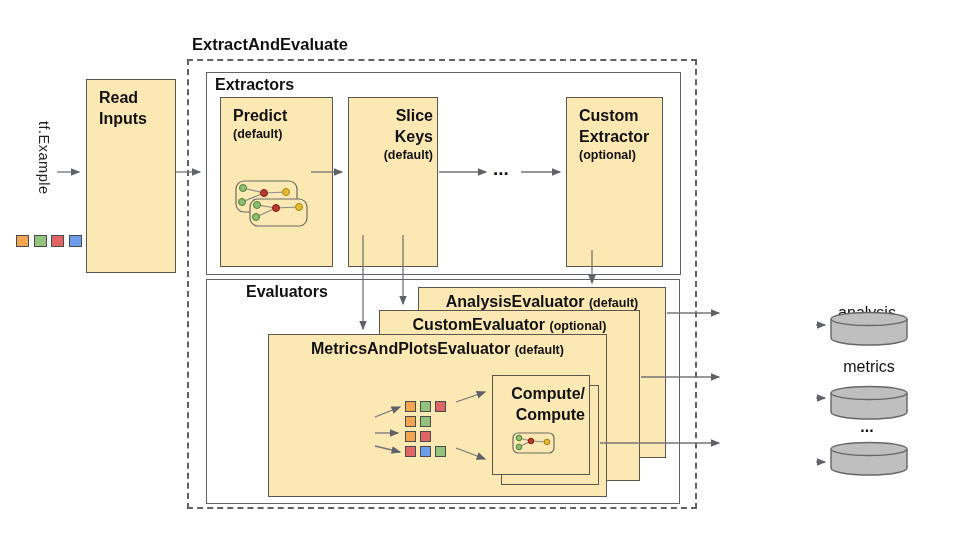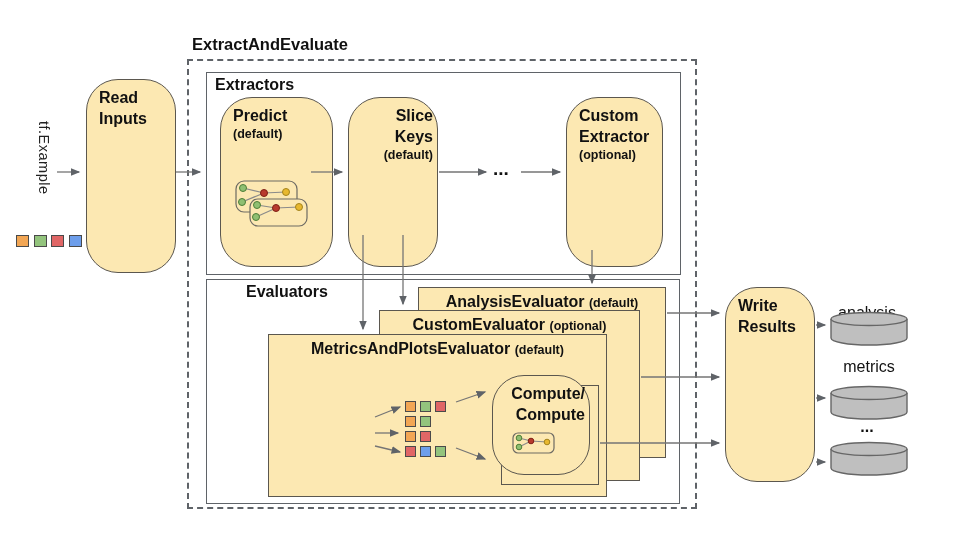--- a/index.html
+++ b/index.html
@@ -5,21 +5,21 @@
   html,body { margin:0; padding:0; background:#ffffff; }
   body { font-family:"Liberation Sans", sans-serif; color:#111; }
   .canvas { position:relative; width:960px; height:540px; background:#ffffff; overflow:hidden; }
 
   .abs { position:absolute; }
 
   
   .tanbox { position:absolute; background:#FCE8B2; border:1.5px solid #5b574f; box-sizing:border-box; }
   .tanbox .bname { font-weight:bold; font-size:16px; line-height:21px; }
   .tanbox .bqual { font-weight:bold; font-size:12.5px; line-height:17px; }
-  .padlab { padding:7px 4px 0 12px;border-radius:32px; }
+  .padlab { padding:7px 4px 0 12px; }
 
   
   .container-box { position:absolute; background:#ffffff; border:1.5px solid #5f6368; box-sizing:border-box; }
   .container-label { position:absolute; font-weight:bold; font-size:16px; }
 
   .dashed-box { position:absolute; border:2px dashed #5f6368; box-sizing:border-box; background:transparent; }
 
   .diagram-title { position:absolute; font-weight:bold; font-size:16.5px; }
 
   .v-label { position:absolute; writing-mode:vertical-rl; font-size:14.5px; color:#222; letter-spacing:0.5px; }
@@ -135,24 +135,20 @@
     <rect x="1" y="1" width="41" height="20" rx="5" fill="#FCE8B2" stroke="#6d6a63" stroke-width="1.2"></rect>
     <line x1="7" y1="6" x2="19" y2="9" stroke="#8a8a8a" stroke-width="1.1"></line>
     <line x1="7" y1="15" x2="19" y2="9" stroke="#8a8a8a" stroke-width="1.1"></line>
     <line x1="19" y1="9" x2="35" y2="10" stroke="#8a8a8a" stroke-width="1.1"></line>
     <circle cx="7" cy="6" r="2.8" fill="#8FBF72" stroke="#4e7e37"></circle>
     <circle cx="7" cy="15" r="2.8" fill="#8FBF72" stroke="#4e7e37"></circle>
     <circle cx="19" cy="9" r="2.8" fill="#b83a2e" stroke="#802015"></circle>
     <circle cx="35" cy="10" r="2.8" fill="#e8b82f" stroke="#a3831c"></circle>
   </svg>
 
-  <div class="tanbox padlab" style="left:725px; top:287px; width:90px; height:195px;">
-    <div class="bname">Write</div>
-    <div class="bname">Results</div>
-  </div>
 
   <div class="out-label" style="left:828px; top:304px;">analysis</div>
   <svg class="abs" style="left:830px; top:311px;" width="78" height="36" viewBox="0 0 78 36">
     <path d="M1 8 v19 a38 7 0 0 0 76 0 v-19" fill="#BFBFBF" stroke="#666" stroke-width="1.4"></path>
     <ellipse cx="39" cy="8" rx="38" ry="6.5" fill="#BFBFBF" stroke="#666" stroke-width="1.4"></ellipse>
   </svg>
 
   <div class="out-label" style="left:830px; top:358px;">metrics</div>
   <svg class="abs" style="left:830px; top:385px;" width="78" height="36" viewBox="0 0 78 36">
     <path d="M1 8 v19 a38 7 0 0 0 76 0 v-19" fill="#BFBFBF" stroke="#666" stroke-width="1.4"></path>

